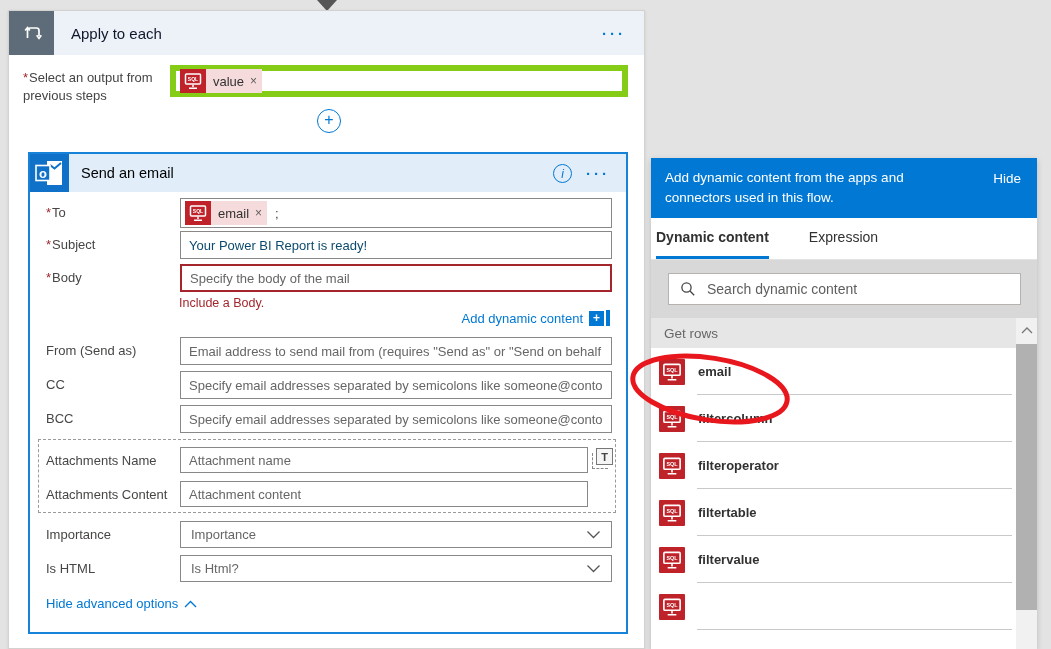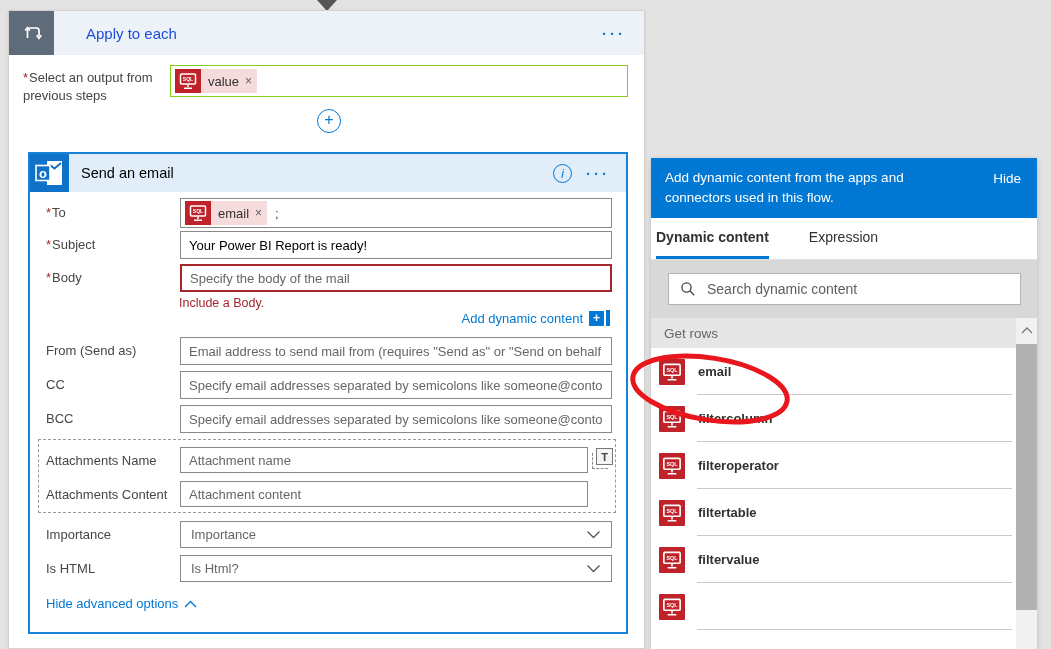--- a/index.html
+++ b/index.html
@@ -8,47 +8,47 @@
 
   
   .connector-arrow{position:absolute;left:317px;top:0;width:0;height:0;
     border-left:10px solid transparent;border-right:10px solid transparent;border-top:11px solid #565656;}
 
   
   .scope-card{position:absolute;left:8px;top:10px;width:637px;height:639px;background:#fff;
     border:1px solid #d4d2d0;box-shadow:0 1px 3px rgba(0,0,0,.10);box-sizing:border-box;}
   .scope-header{display:flex;align-items:center;height:44px;background:#edf2f9;}
   .scope-icon{width:45px;height:44px;background:#5e6c79;display:flex;align-items:center;justify-content:center;flex:none;}
-  .scope-title{margin-left:32px;font-size:15px;color:#1d4ed8;}
+  .scope-title{margin-left:17px;font-size:15px;color:#0f172a;}
   .more-dots{margin-left:auto;margin-right:18px;color:#0078d4;font-weight:700;font-size:15px;letter-spacing:3px;cursor:pointer;}
   .scope-body{position:relative;}
   .scope-out-label{position:absolute;left:14px;top:14px;width:150px;font-size:13px;color:#444;line-height:1.4;}
   .req{color:#a4262c;margin-right:1px;}
-  .scope-input{position:absolute;left:161px;top:10px;width:458px;height:32px;border:1px solid #84cc16;
+  .scope-input{position:absolute;left:161px;top:10px;width:458px;height:32px;border:6px solid #84cc16;
     background:#fff;display:flex;align-items:center;padding-left:4px;box-sizing:border-box;}
   .chip{display:flex;align-items:stretch;height:24px;}
   .chip-icon{width:26px;height:24px;background:#bf2228;display:flex;align-items:center;justify-content:center;flex:none;}
   .chip-label{background:#f6dbdd;display:flex;align-items:center;padding:0 5px 0 7px;font-size:13px;color:#323130;}
   .chip-x{color:#5f5d5b;font-size:12px;margin-left:6px;cursor:pointer;}
   .insert-plus{position:absolute;left:308px;top:54px;width:22px;height:22px;border-radius:50%;
     border:1px solid #0078d4;background:#fff;color:#0078d4;font-size:16px;line-height:20px;text-align:center;cursor:pointer;}
 
   
   .email-card{position:absolute;left:28px;top:152px;width:600px;height:482px;background:#fff;
     border:2px solid #1683d8;box-sizing:border-box;}
   .email-header{display:flex;align-items:center;height:38px;background:#e1edf9;}
   .email-icon{width:39px;height:38px;flex:none;}
   .email-title{margin-left:12px;font-size:14.5px;color:#000000;}
   .info-circle{margin-left:auto;width:19px;height:19px;border:1.4px solid #0078d4;border-radius:50%;
     color:#0078d4;font-size:12px;line-height:19px;text-align:center;font-style:italic;cursor:pointer;box-sizing:border-box;}
   .email-header .more-dots{margin-left:14px;margin-right:16px;}
   .email-body{position:relative;font-size:13px;}
   .fld-label{position:absolute;left:16px;width:130px;color:#484644;font-size:13px;}
   .txt-input{position:absolute;left:150px;width:432px;height:28px;border:1px solid #8a8886;background:#fff;
-    box-sizing:border-box;font:13px "Liberation Sans","DejaVu Sans",sans-serif;color:#000000;padding:0 8px;outline:none;}
+    box-sizing:border-box;font:13px "Liberation Sans","DejaVu Sans",sans-serif;color:#0c4a6e;padding:0 8px;outline:none;}
   .txt-input::placeholder{color:#666;opacity:1;}
   .to-box{position:absolute;left:150px;width:432px;height:30px;border:1px solid #8a8886;background:#fff;
     box-sizing:border-box;display:flex;align-items:center;padding-left:4px;}
   .to-suffix{margin-left:8px;color:#444;}
   .err-input{border:2px solid #a4262c !important;}
   .err-msg{position:absolute;left:149px;font-size:12.5px;color:#a4262c;}
   .add-dyn{position:absolute;right:16px;display:flex;align-items:center;gap:6px;cursor:pointer;}
   .add-dyn-label{color:#0078d4;font-size:13px;}
   .add-dyn-icon{display:flex;align-items:center;}
   .add-dyn-icon .sq{width:15px;height:15px;background:#0078d4;color:#fff;font-size:12px;font-weight:700;

